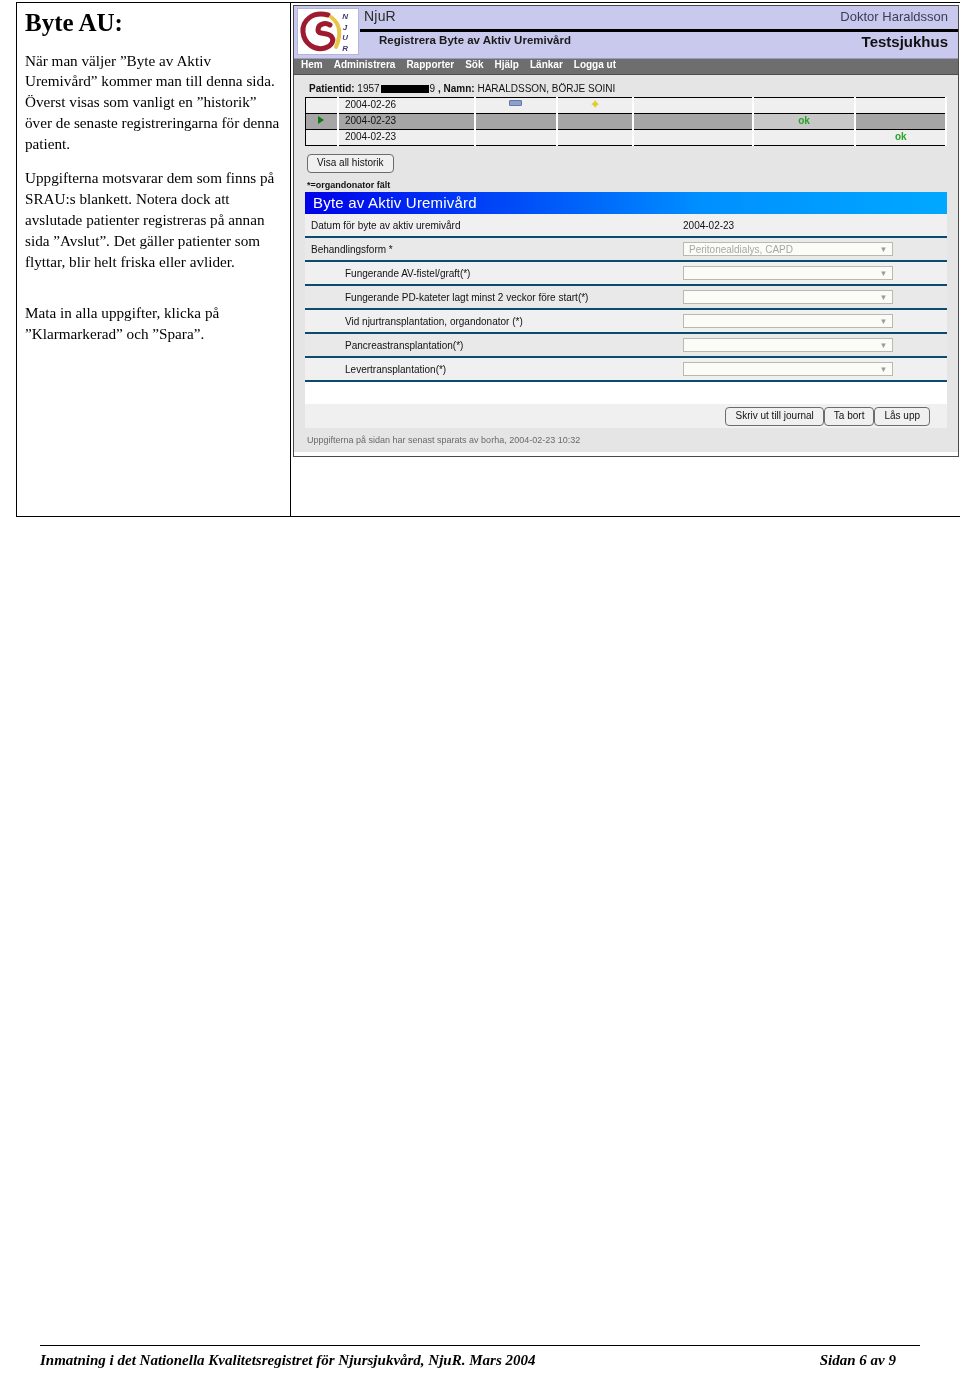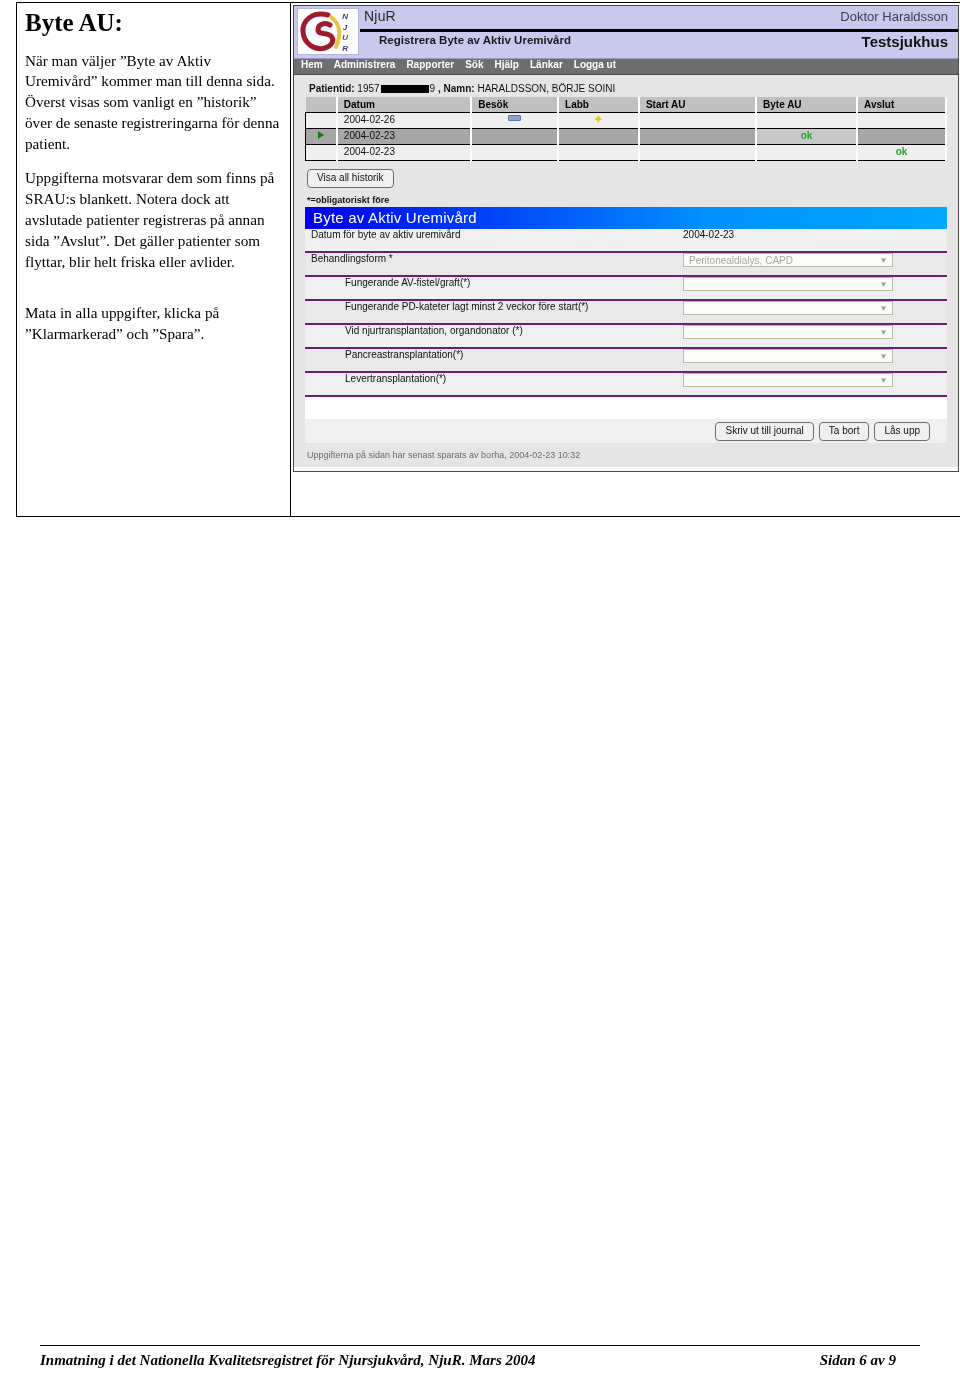--- a/index.html
+++ b/index.html
@@ -280,23 +280,24 @@
     font-family: "Liberation Sans", sans-serif;
     font-size: 15px;
     padding: 2px 0 3px 8px;
     letter-spacing: 0.2px;
   }
 
   
   .form-area { background: #ffffff; }
   .form-row {
     display: flex;
+    align-items: center;
     height: 22px;
     background: #f0f0f0;
-    border-bottom: 2px solid #701a75;
+    border-bottom: 2px solid #0c4a6e;
   }
   .form-row.alt { background: #e9e9e9; }
   .form-label {
     font-family: "Liberation Sans", sans-serif;
     font-size: 10px;
     color: #111;
     padding-left: 6px;
     width: 378px;
     box-sizing: border-box;
     white-space: nowrap;
@@ -339,21 +340,20 @@
   }
 
   
   .action-bar {
     background: #f0f0f0;
     height: 24px;
     display: flex;
     align-items: center;
     justify-content: flex-end;
     padding-right: 17px;
-    gap: 5px;
   }
   .saved-note {
     font-family: "Liberation Sans", sans-serif;
     font-size: 9px;
     color: #6a6a6a;
     padding: 7px 0 7px 2px;
   }
   .shot-foot { height: 4px; background: #fff; }
 
   
@@ -428,29 +428,20 @@
 
             <div class="patient-line">
               <b>Patientid:</b>
               <span>1957</span><span class="redact"></span><span>9</span>
               <b>, Namn:</b>
               <span>HARALDSSON, BÖRJE SOINI</span>
             </div>
 
             <table class="hist-table">
               <tbody>
-                    <tr>
-                <th class="col-mark"></th>
-                <th class="col-date">Datum</th>
-                <th class="col-bes">Besök</th>
-                <th class="col-lab">Labb</th>
-                <th class="col-sau">Start AU</th>
-                <th class="col-bau">Byte AU</th>
-                <th class="col-avs">Avslut</th>
-              </tr>
               <tr>
                 <td class="col-mark"></td>
                 <td class="col-date">2004-02-26</td>
                 <td class="col-bes center"><span class="icon-dash"></span></td>
                 <td class="col-lab center"><span class="icon-star">✦</span></td>
                 <td class="col-sau"></td>
                 <td class="col-bau"></td>
                 <td class="col-avs"></td>
               </tr>
               <tr class="sel">
@@ -471,21 +462,21 @@
                 <td class="col-bau"></td>
                 <td class="col-avs center"><span class="ok-mark">ok</span></td>
               </tr>
             </tbody>
                 </table>
 
             <div class="btn-row-top">
               <span class="win-btn">Visa all historik</span>
             </div>
 
-            <div class="req-note">*=obligatoriskt före</div>
+            <div class="req-note">*=organdonator fält</div>
 
             <div class="sect-header">Byte av Aktiv Uremivård</div>
 
             <div class="form-area">
 
               <div class="form-row">
                 <span class="form-label">Datum för byte av aktiv uremivård</span>
                 <span class="form-value">2004-02-23</span>
               </div>
 

